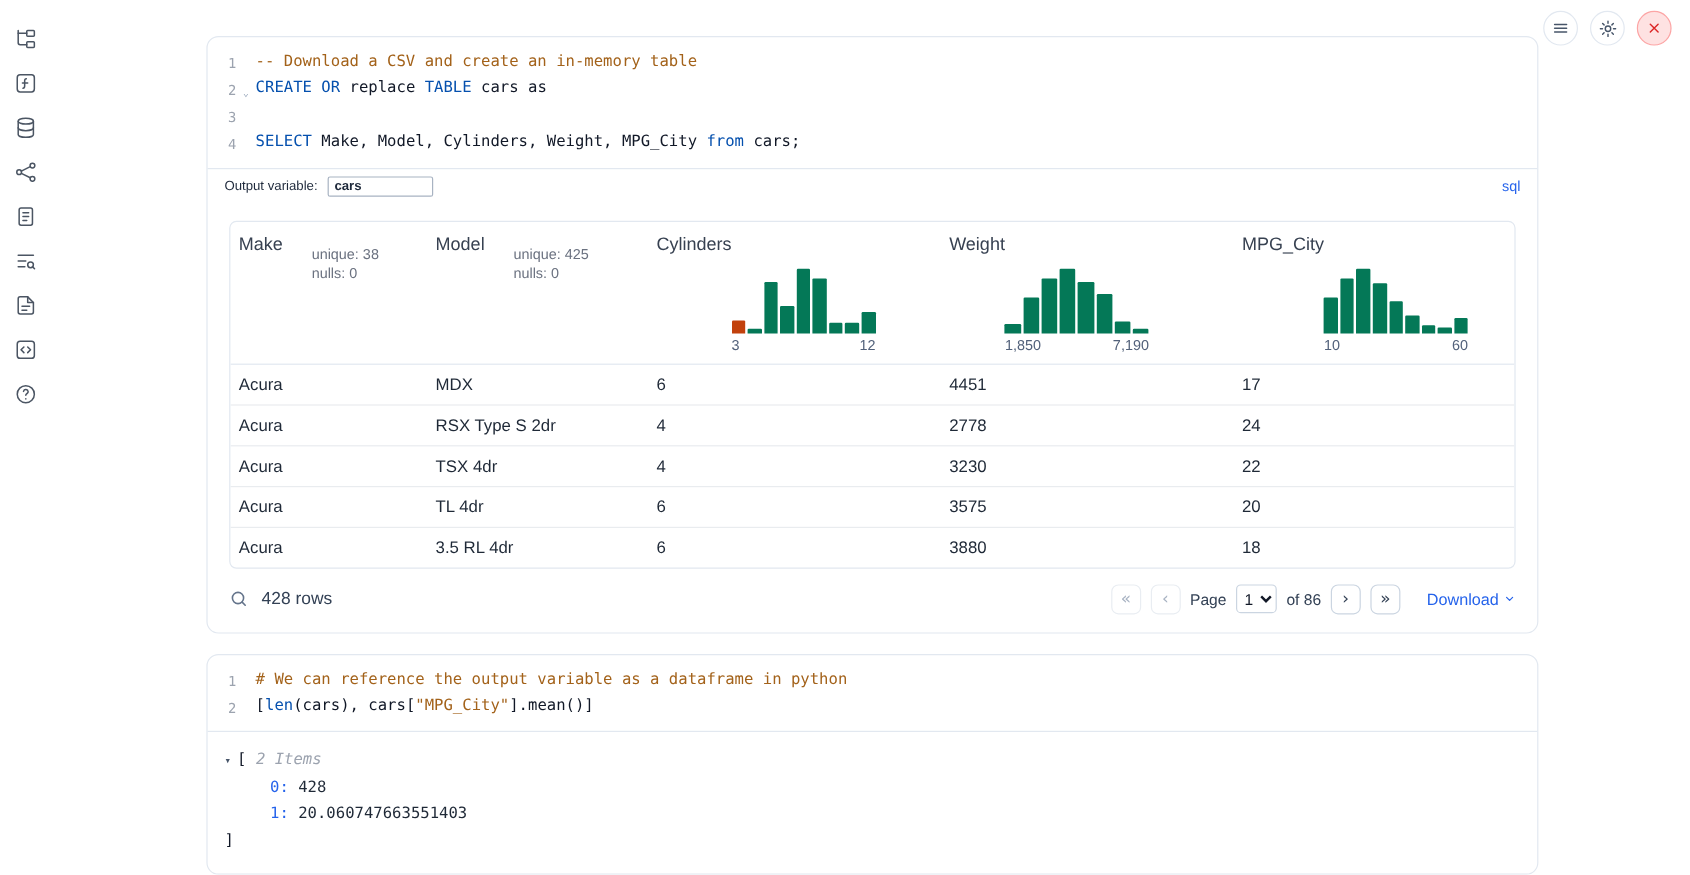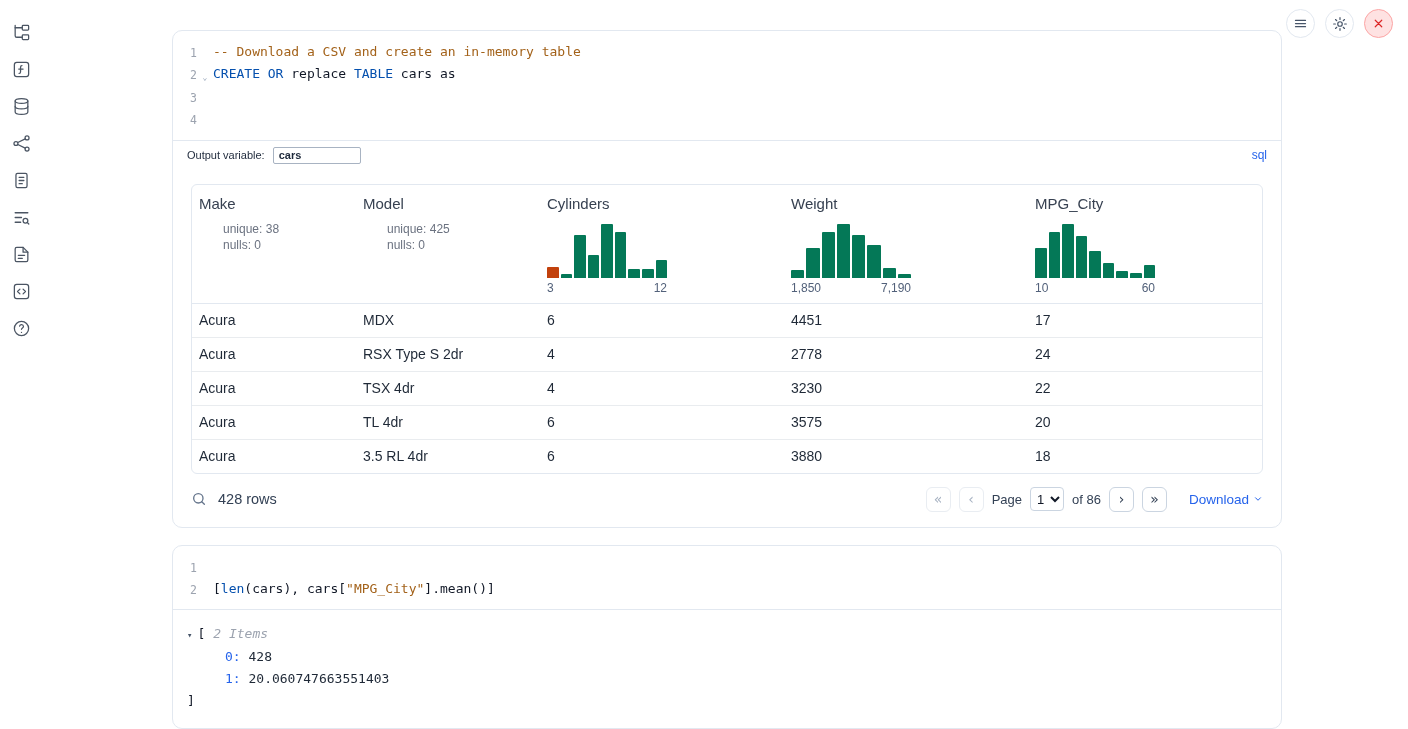--- a/index.html
+++ b/index.html
@@ -39,21 +39,21 @@
   .outvar { display: flex; align-items: center; border-top: 1px solid #e2e8f0; height: 30px; padding: 0 14px; }
   .outvar-label { font-size: 11px; font-weight: 400; color: #1e293b; }
   .outvar-input { margin-left: 8px; width: 88px; height: 17px; border: 1px solid #a8b3c2; border-radius: 2px;
     font-size: 11px; font-weight: 700; color: #1e293b; padding: 0 5px; font-family: inherit; }
   .lang-badge { margin-left: auto; font-size: 12px; color: #2563eb; }
 
   
   .table-wrap { margin: 14px 18px 0; border: 1px solid #e2e8f0; border-radius: 6px; overflow: hidden; }
   .tgrid { display: grid; grid-template-columns: 164px 184px 244px 244px 1fr; }
   .thead { border-bottom: 1px solid #e2e8f0; }
-  .th { padding: 10px 12px 8px 7px; display: flex; flex-direction: column; height: 118px; cursor: pointer; }
+  .th { padding: 10px 12px 8px 7px; display: flex; flex-direction: row; height: 118px; cursor: pointer; }
   .th-label { font-size: 15px; color: #374151; }
   .th-stats { margin-top: 9px; font-size: 12px; color: #6b7280; line-height: 16px; margin-left: 24px; }
   .hist-wrap { margin-top: auto; width: 120px; cursor: pointer; }
   .hist { display: flex; align-items: flex-end; gap: 2px; height: 54px; }
   .hist-bar { flex: 1; background: #047857; border-radius: 1px 1px 0 0; }
   .hist-bar.hl { background: #c2410c; }
   .hist-axis { display: flex; justify-content: space-between; font-size: 12px; color: #52617a; margin-top: 3px; }
   .trow + .trow { border-top: 1px solid #e9ecef; }
   .td { padding: 8px 12px 8px 7px; font-size: 14px; color: #1f2937; line-height: 17px; white-space: nowrap; overflow: hidden; }
 
@@ -186,20 +186,21 @@
         <span class="gut">⌄</span>
         <span class="ctext"><span class="tok-kw">CREATE</span><span> </span><span class="tok-kw">OR</span><span> replace </span><span class="tok-kw">TABLE</span><span> cars as</span></span>
       </div>
       <div class="cline">
         <span class="ln">3</span>
         <span class="gut"></span>
       </div>
       <div class="cline">
         <span class="ln">4</span>
         <span class="gut"></span>
+        <span class="ctext"><span class="tok-kw">SELECT</span><span> Make, Model, Cylinders, Weight, MPG_City </span><span class="tok-kw">from</span><span> cars;</span></span>
       </div>
     </div>
 
     <div class="outvar">
       <span class="outvar-label">Output variable:</span>
       <input class="outvar-input" value="cars" style="">
       <span class="lang-badge">sql</span>
     </div>
 
     <div class="table-wrap">
@@ -342,20 +343,21 @@
         </span>
       </div>
     </div>
   </div>
 
   <div class="cell cell2">
     <div class="codeblock">
       <div class="cline">
         <span class="ln">1</span>
         <span class="gut"></span>
+        <span class="ctext"><span class="tok-comment"># We can reference the output variable as a dataframe in python</span></span>
       </div>
       <div class="cline">
         <span class="ln">2</span>
         <span class="gut"></span>
         <span class="ctext"><span>[</span><span class="tok-kw">len</span><span>(cars), cars[</span><span class="tok-str">"MPG_City"</span><span>].mean()]</span></span>
       </div>
     </div>
 
     <div class="tree">
       <div class="tree-head">

